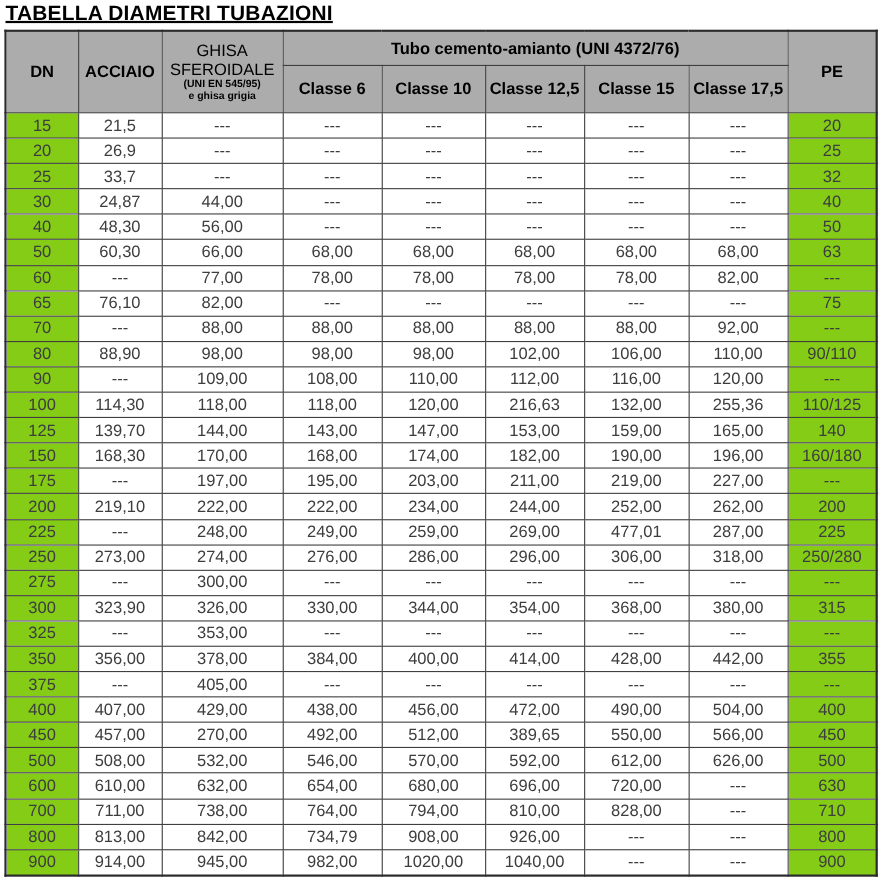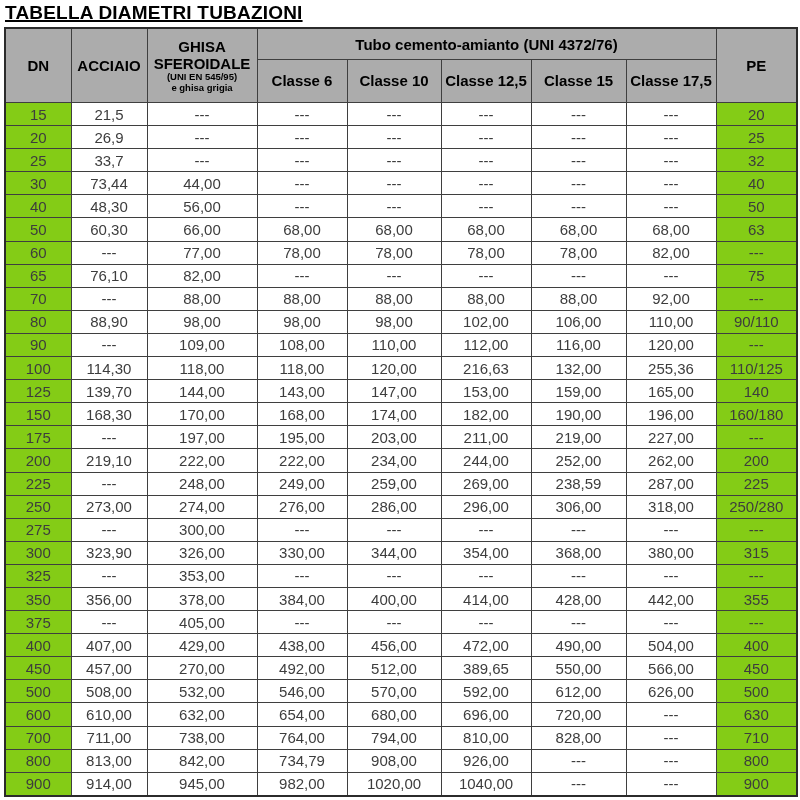--- a/index.html
+++ b/index.html
@@ -54,21 +54,21 @@
 
   thead th {
     background: #acacac;
     color: #000000;
     font-weight: bold;
     font-size: 15px;
   }
   tr.hrow1 th { height: 30px; }
   tr.hrow2 th { height: 42px; }
   th.classe-hdr { white-space: pre-line; line-height: 1.25; }
-  .ghisa-main { font-size: 15px; font-weight: bold; line-height: 1.05; margin-top: 12px; }
+  .ghisa-main { font-size: 15px; font-weight: normal; line-height: 1.05; margin-top: 12px; }
   .ghisa-note { font-size: 9.5px; font-weight: bold; line-height: 1.15; display: block; }
   tbody td {
     height: 22.1px;
     font-size: 15px;
     color: #3d3d3d;
     background: #ffffff;
   }
   tbody td.side {
     background: #84cc16;
   }
@@ -143,21 +143,21 @@
           <td>---</td>
           <td>---</td>
           <td>---</td>
           <td>---</td>
           <td>---</td>
           <td>---</td>
           <td class="side">32</td>
         </tr>
         <tr>
           <td class="side">30</td>
-          <td>73,44</td>
+          <td>24,87</td>
           <td>44,00</td>
           <td>---</td>
           <td>---</td>
           <td>---</td>
           <td>---</td>
           <td>---</td>
           <td class="side">40</td>
         </tr>
         <tr>
           <td class="side">40</td>
@@ -291,21 +291,21 @@
           <td>262,00</td>
           <td class="side">200</td>
         </tr>
         <tr>
           <td class="side">225</td>
           <td>---</td>
           <td>248,00</td>
           <td>249,00</td>
           <td>259,00</td>
           <td>269,00</td>
-          <td>238,59</td>
+          <td>477,01</td>
           <td>287,00</td>
           <td class="side">225</td>
         </tr>
         <tr>
           <td class="side">250</td>
           <td>273,00</td>
           <td>274,00</td>
           <td>276,00</td>
           <td>286,00</td>
           <td>296,00</td>

